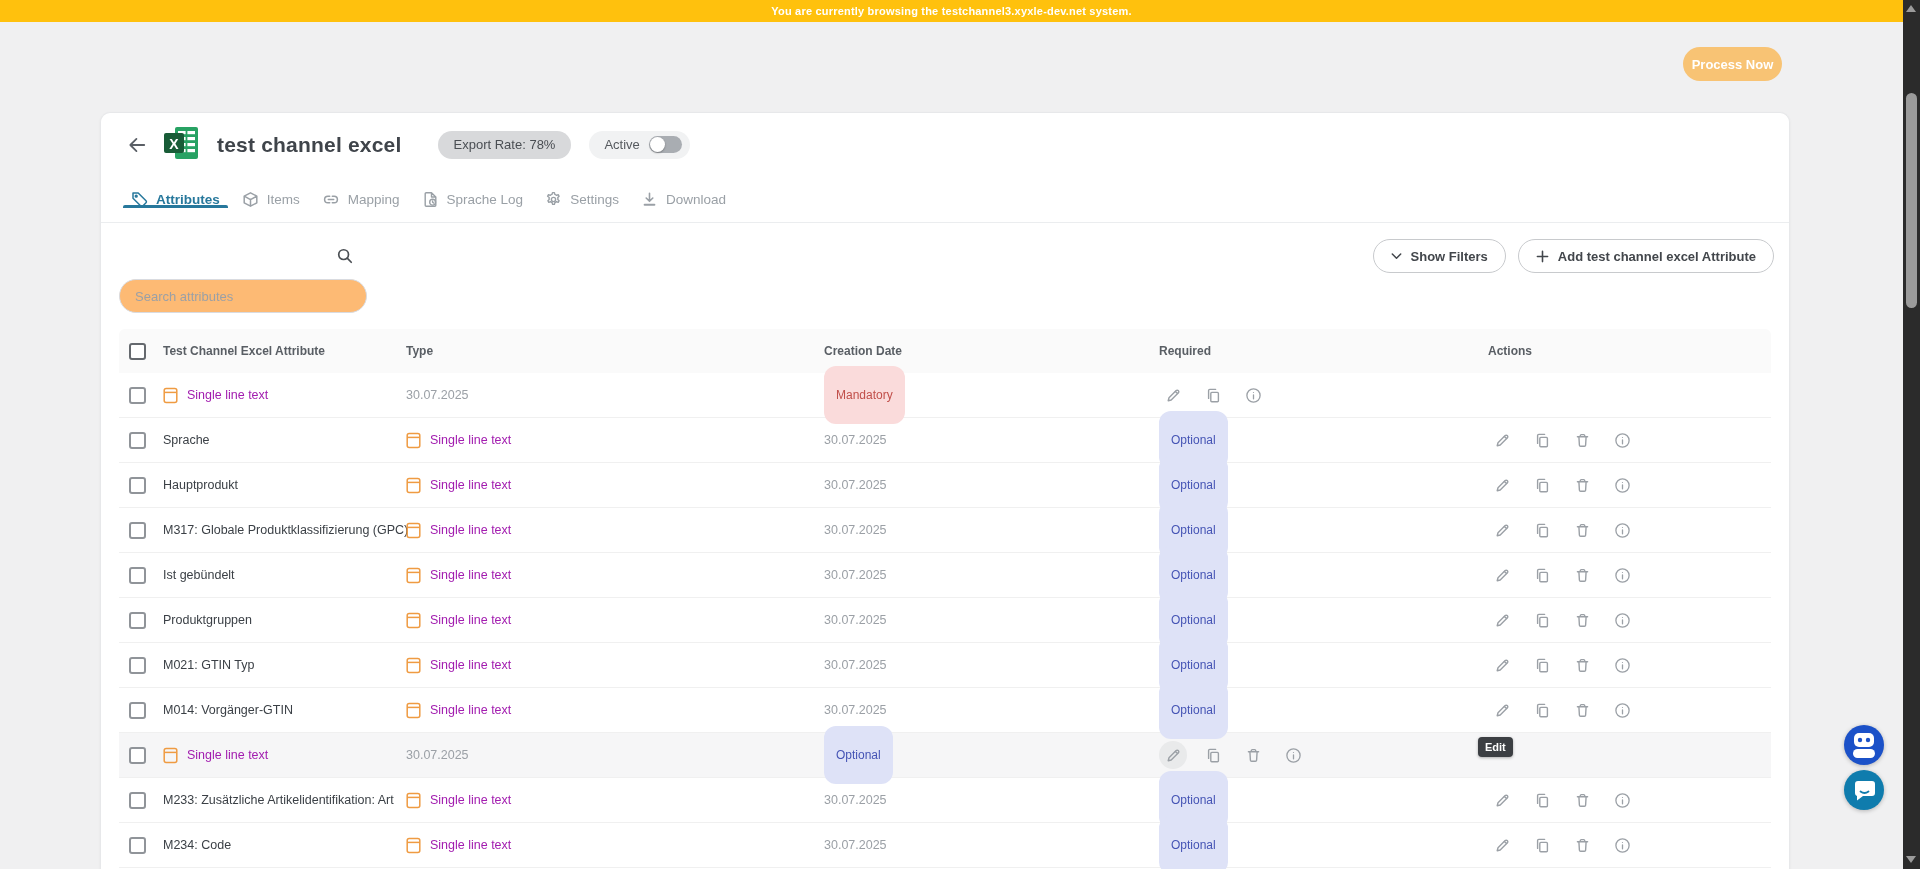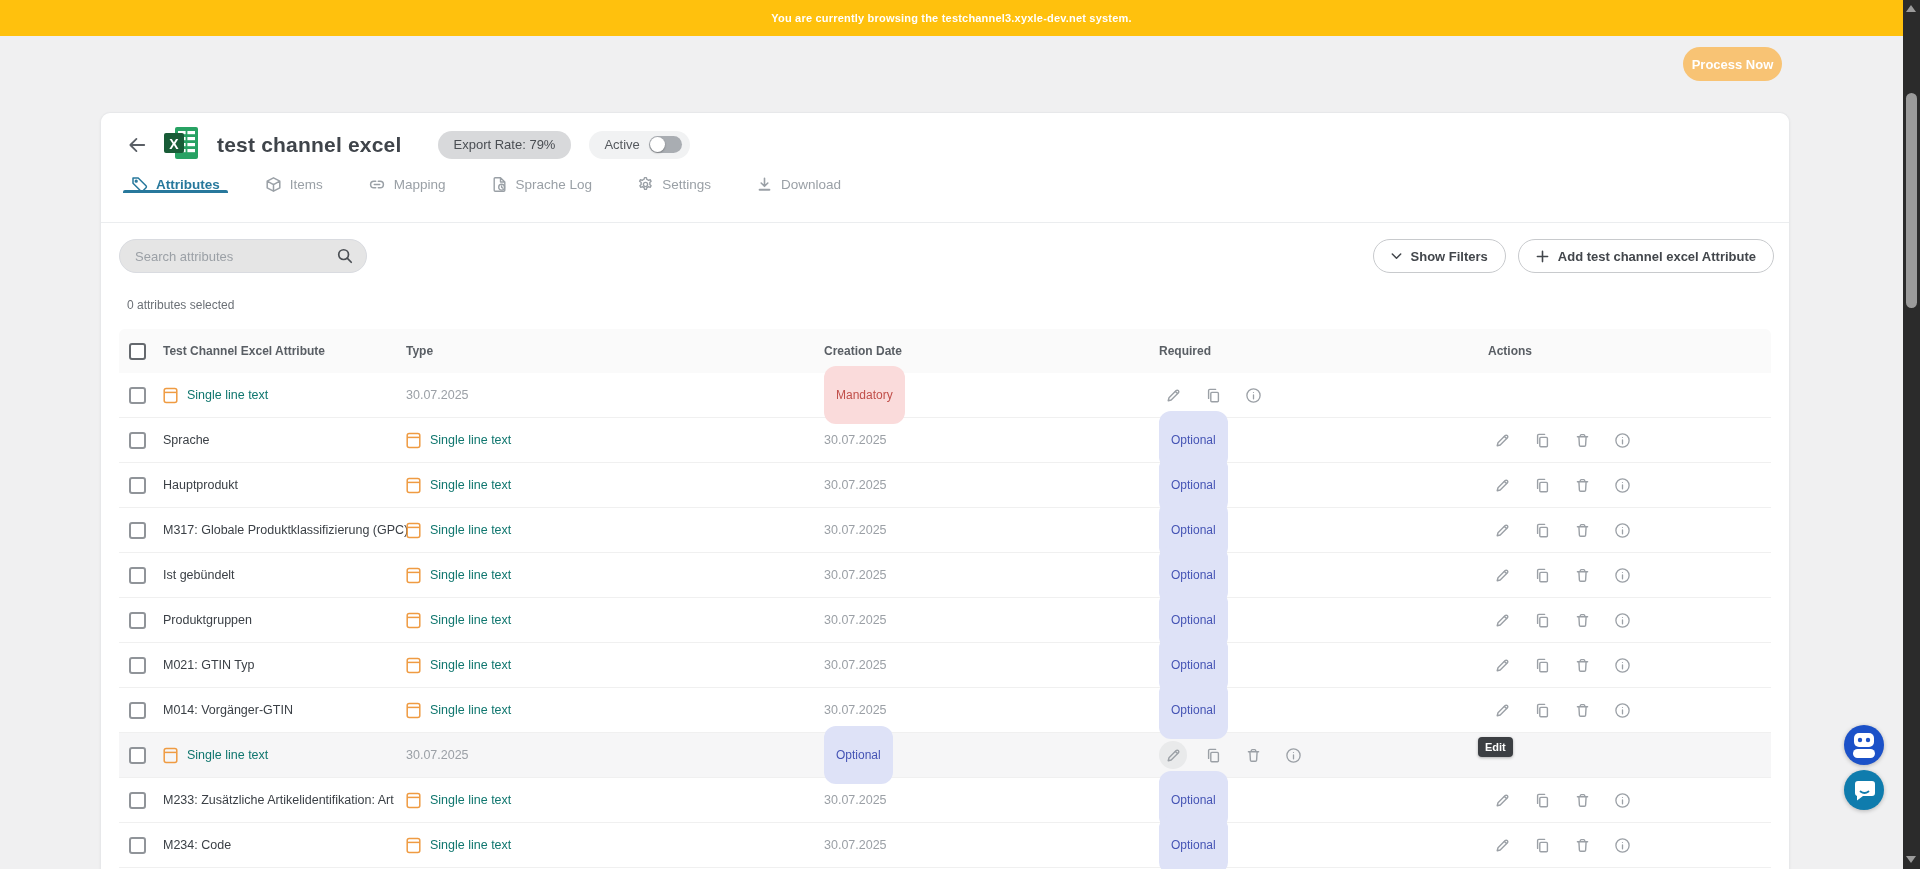--- a/index.html
+++ b/index.html
@@ -2,21 +2,21 @@
 <html><head>
 <meta charset="utf-8">
 <style>
   * { margin:0; padding:0; box-sizing:border-box; }
   html,body { width:1920px; height:869px; overflow:hidden; }
   body {
     font-family:"Liberation Sans","DejaVu Sans",sans-serif;
     background:#f0f0f1; position:relative; color:#3f444a;
   }
   
-  .banner{position:absolute;left:0;top:0;width:1903px;height:36px;background:#ffc10d;
+  .banner{position:absolute;left:0;top:0;width:1903px;height:22px;background:#ffc10d;
     display:flex;align-items:center;justify-content:center;z-index:20;}
   .banner span{font-size:11px;font-weight:700;color:#fff;letter-spacing:.2px;}
   
   .scrollbar{position:absolute;right:0;top:0;width:17px;height:869px;background:#2b2b2b;z-index:30;}
   .sb-up{position:absolute;top:5px;left:3px;width:0;height:0;border-left:5.5px solid transparent;
     border-right:5.5px solid transparent;border-bottom:7px solid #9b9b9b;}
   .sb-down{position:absolute;bottom:6px;left:3px;width:0;height:0;border-left:5.5px solid transparent;
     border-right:5.5px solid transparent;border-top:7px solid #9b9b9b;}
   .sb-thumb{position:absolute;top:93px;left:3px;width:11px;height:215px;background:#9b9b9b;border-radius:5.5px;}
   
@@ -32,32 +32,32 @@
   .back-btn{width:20px;height:20px;border:none;background:none;cursor:pointer;color:#5a5f66;padding:0;}
   .excel-icon{margin-left:16px;flex:0 0 auto;}
   .page-title{margin-left:18px;font-size:21px;font-weight:600;color:#3f444a;letter-spacing:.2px;}
   .pill{display:inline-flex;align-items:center;height:28px;border-radius:14px;font-size:13px;}
   .export-pill{margin-left:36px;background:#d8d9db;color:#4a4e53;padding:0 16px;font-weight:500;}
   .active-pill{margin-left:18px;background:#f1f2f3;color:#55595e;padding:0 8px 0 15px;gap:9px;}
   .toggle{width:33px;height:17px;background:#a9adb2;border-radius:9px;position:relative;cursor:pointer;display:inline-block;}
   .toggle .knob{position:absolute;left:1px;top:1px;width:15px;height:15px;background:#fff;border-radius:50%;
     box-shadow:0 1px 2px rgba(0,0,0,.3);}
   
-  .tab-bar{display:flex;align-items:flex-start;height:47px;border-bottom:1px solid #ebedef;padding:0 28px;gap:41px;}
+  .tab-bar{display:flex;align-items:center;height:47px;border-bottom:1px solid #ebedef;padding:0 28px;gap:18px;}
   .tab{position:relative;display:flex;align-items:center;gap:8px;color:#9aa0a6;font-size:13.5px;
     font-weight:500;cursor:pointer;padding:0 2px;}
   .tab svg{flex:0 0 auto;}
   .tab.active{color:#27789c;font-weight:600;}
   .tab.active::after{content:'';position:absolute;left:-6px;right:-6px;bottom:0;height:3px;
     background:#27789c;border-radius:2px 2px 0 0;}
   
   .toolbar{display:flex;align-items:center;margin-top:16px;padding:0 15px 0 18px;}
   .search-wrap{position:relative;width:248px;height:34px;}
   .search-wrap input{width:100%;height:100%;border:1px solid #d9dbe0;border-radius:17px;
-    padding:0 38px 0 15px;font-size:13px;font-family:inherit;color:#3f444a;outline:none;background:#e5e5e5;}
+    padding:0 38px 0 15px;font-size:13px;font-family:inherit;color:#3f444a;outline:none;background:#fdba74;margin-top:40px;}
   .search-wrap input::placeholder{color:#9ba0a6;}
   .search-wrap .search-ic{position:absolute;right:13px;top:8px;}
   .toolbar-right{margin-left:auto;display:flex;gap:12px;}
   .btn-outline{display:inline-flex;align-items:center;gap:9px;height:33px;padding:16px 17px;
     background:#fff;border:1px solid #c8cacd;border-radius:17px;font-size:13px;font-weight:600;
     color:#42464b;font-family:inherit;cursor:pointer;}
   
   .selection{margin:26px 0 0 26px;font-size:12px;color:#6b7076;line-height:12px;}
   .table{margin:18px 18px 0 18px;}
   .trow,.thead{display:grid;grid-template-columns:34px 243px 418px 335px 329px 1fr;padding-left:10px;}
@@ -65,21 +65,21 @@
   .thead{background:#fafafa;border-radius:6px 6px 0 0;text-align:center;}
   .thead .cell{font-size:12px;font-weight:600;color:#595e64;}
   .trow{border-bottom:1px solid #f0f0f0;background:#fff;}
   .trow.hovered{background:#f6f6f7;}
   .trow.partial{height:17px;overflow:hidden;border-bottom:none;}
   .trow.partial .cell{height:26px;}
   .checkbox{width:17px;height:17px;border:2px solid #909499;border-radius:3px;background:#fff;cursor:pointer;display:inline-block;}
   .thead .checkbox{border-color:#65696e;}
   .row-name{font-size:12.5px;font-weight:500;color:#3b4046;white-space:nowrap;}
   .c-type{gap:9px;}
-  .type-text{font-size:12.5px;color:#0f766e;white-space:nowrap;}
+  .type-text{font-size:12.5px;color:#a21caf;white-space:nowrap;}
   .date-text{font-size:12.5px;color:#9ba0a6;}
   .badge{display:inline-block;padding:22px 12px;border-radius:12px;font-size:12px;font-weight:500;}
   .badge:empty{display:none;}
   .b-mand{background:#fadbdb;color:#c14f4a;}
   .b-opt{background:#dee2f7;color:#4554b5;}
   .c-actions{gap:12px;}
   .act{width:28px;height:28px;border-radius:50%;display:inline-flex;align-items:center;
     justify-content:center;cursor:pointer;color:#9ba0a6;background:none;border:none;padding:0;}
   .hovered .act-edit{background:#e9eaeb;}
   .edit-tooltip{position:absolute;left:1377px;top:624px;z-index:9;background:#3c3f43;color:#fff;
@@ -117,21 +117,21 @@
             <rect x="15" y="11" width="17" height="3.2"></rect>
           <rect x="15" y="17" width="17" height="3.2"></rect>
             <rect x="15" y="23" width="17" height="3.2"></rect>
         </g>
         <rect x="22.6" y="4" width="1.8" height="24" fill="#27a263"></rect>
         <rect x="1" y="7" width="20" height="20" rx="2" fill="#185c37"></rect>
         <text x="11" y="22.5" font-size="14" font-weight="bold" fill="#fff" text-anchor="middle" font-family="Liberation Sans, sans-serif">X</text>
       </svg>
     </span>
     <h1 class="page-title">test channel excel</h1>
-    <span class="pill export-pill">Export Rate: 79%</span>
+    <span class="pill export-pill">Export Rate: 78%</span>
     <span class="pill active-pill">
       <span>Active</span>
       <span class="toggle">
           <span class="knob"></span>
         </span>
     </span>
   </div>
 
   <div class="tab-bar">
     <div class="tab active">

